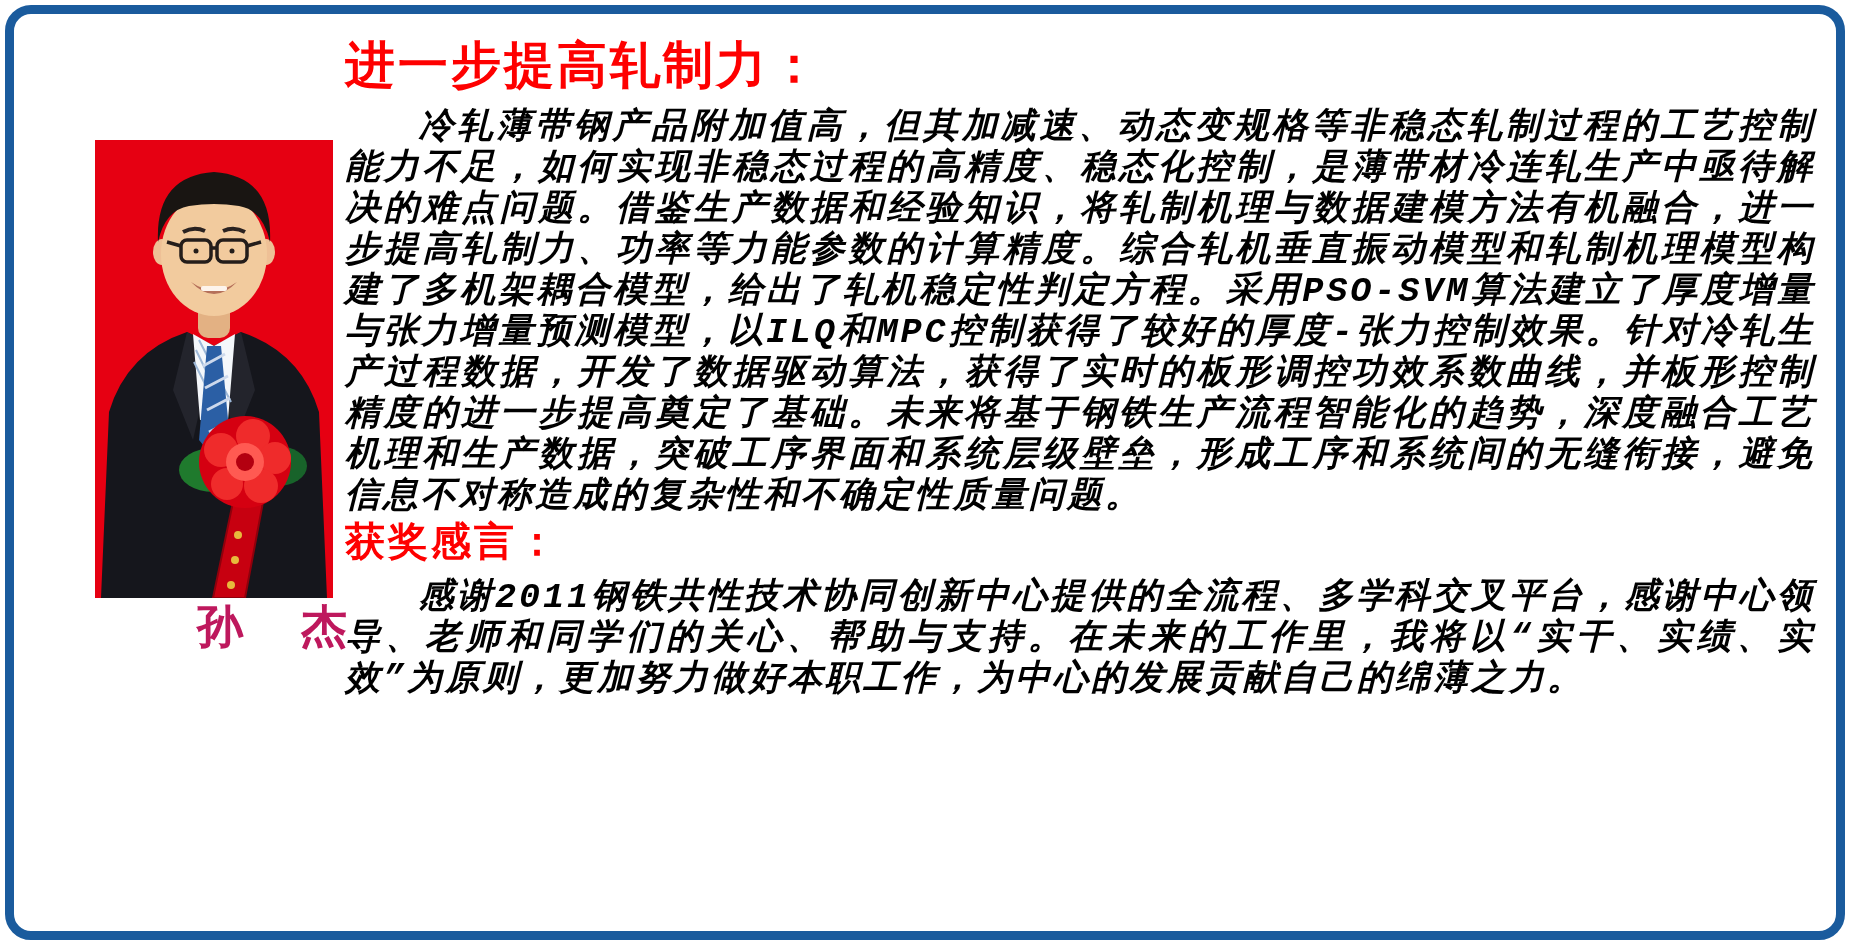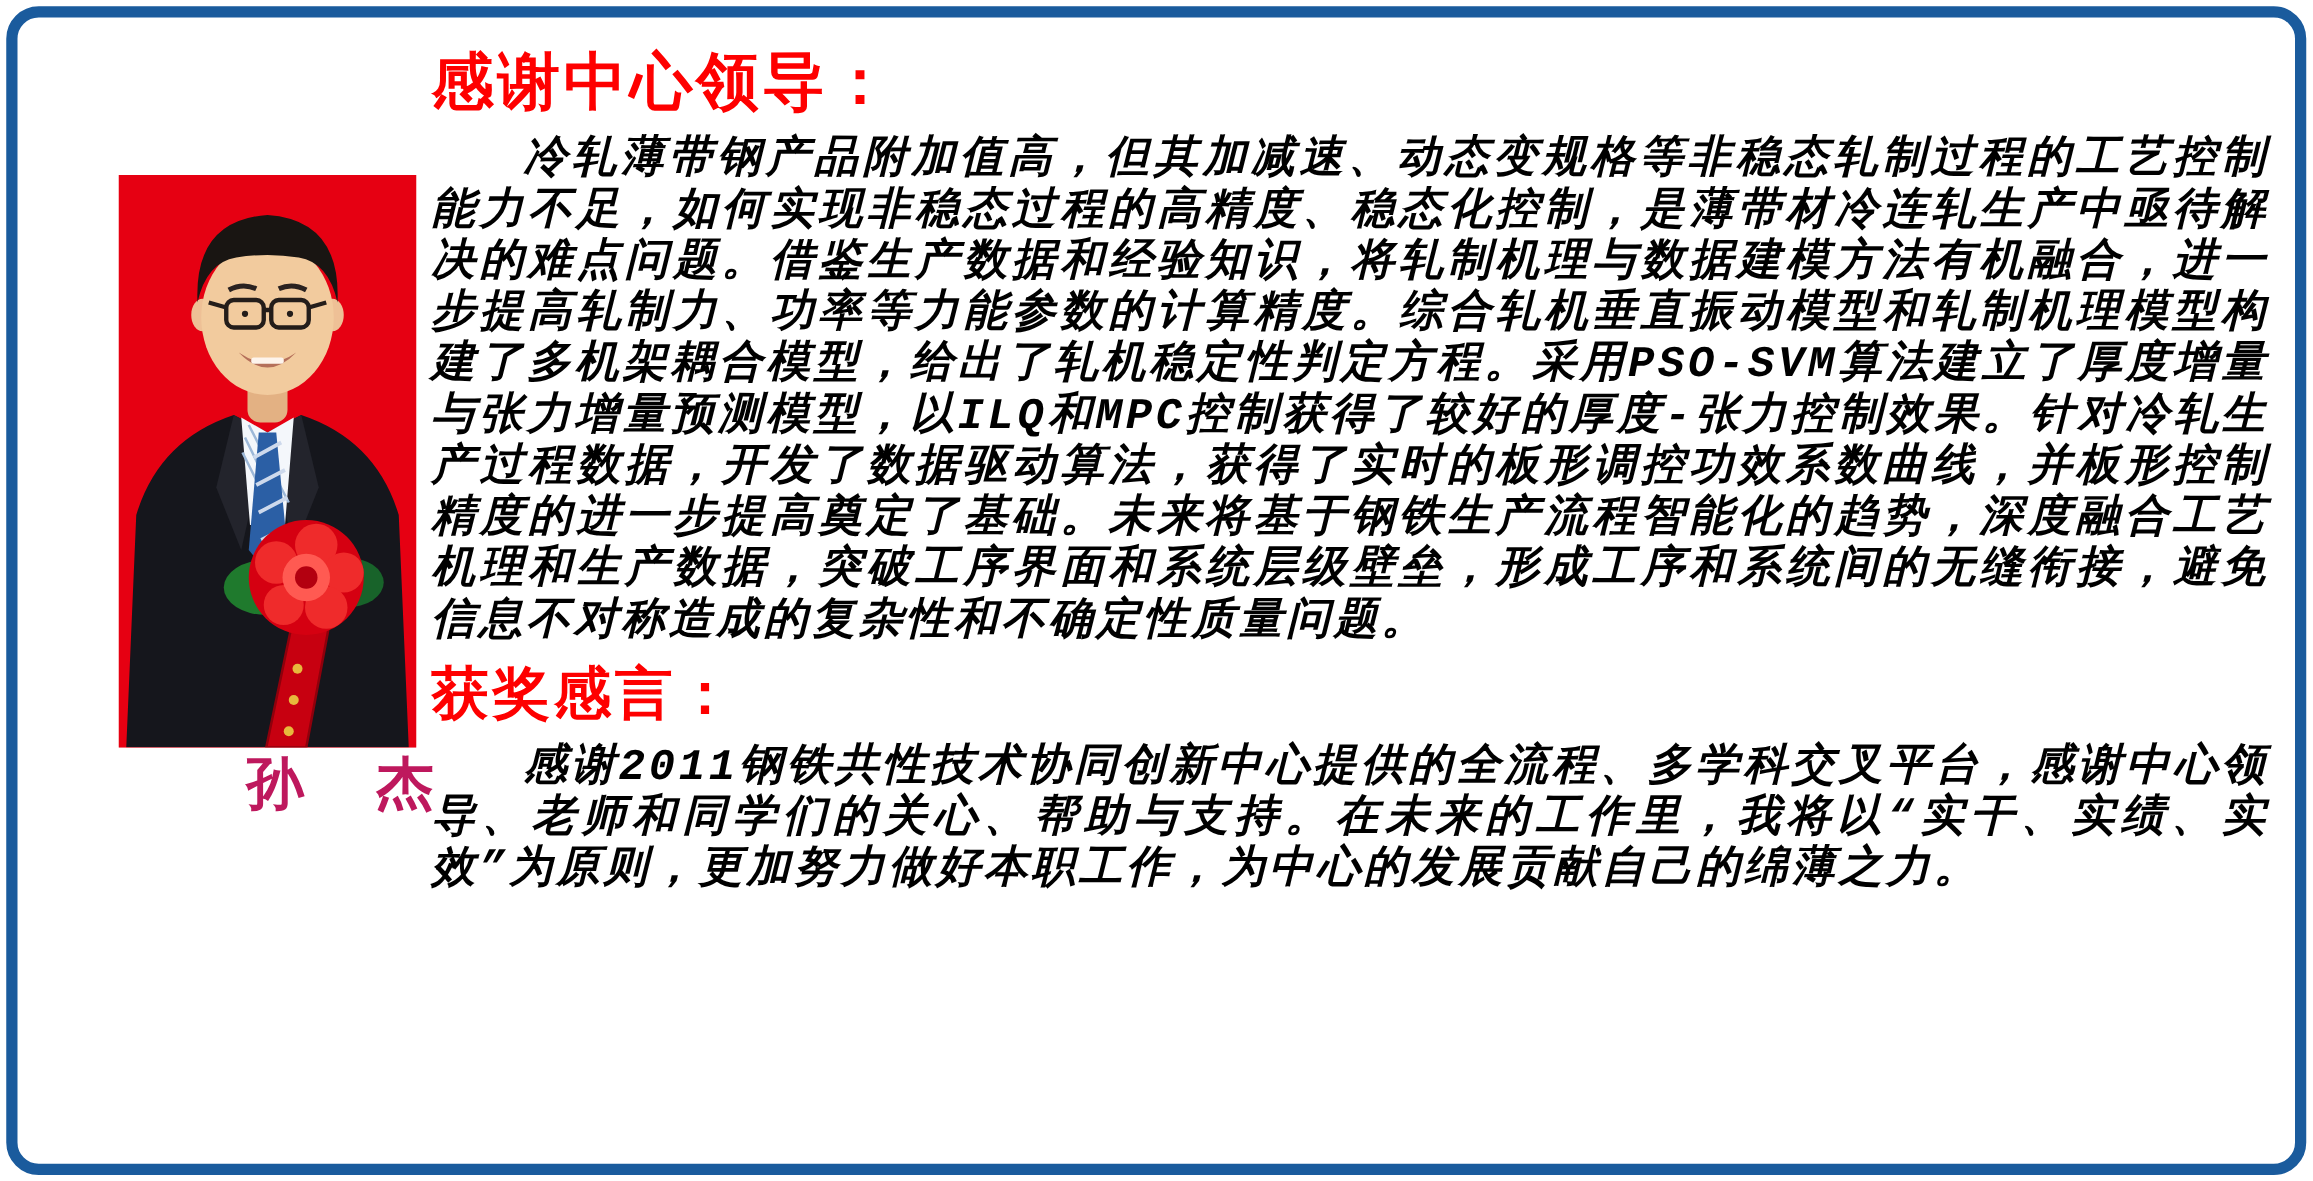--- a/index.html
+++ b/index.html
@@ -23,21 +23,21 @@
     font-family:"DejaVu Sans","Liberation Sans",sans-serif;
     letter-spacing:6px;
   }
   
   .content{position:absolute;left:345px;top:36px;width:1470px;}
   .heading{
     color:#fe0000;font-weight:bold;
     font-family:"DejaVu Serif","Liberation Serif",serif;
     font-size:50px;line-height:1.15;letter-spacing:3px;margin:0;
   }
-  .heading.second{font-size:46px;margin-top:10px;}
+  .heading.second{font-size:40px;margin-top:0;}
   .para{
     margin:14px 0 0 0;color:#000;
     font-family:Liberation Mono, monospace;
     font-style:italic;font-weight:600;
     font-size:35px;line-height:41px;letter-spacing:3px;
     text-align:justify;text-align-last:left;text-justify:inter-character;
     word-break:break-all;text-indent:2.1em;
   }
 </style>
 </head>
@@ -105,18 +105,18 @@
           <circle cx="150" cy="322" r="19" fill="#ff5a52"></circle>
           <circle cx="150" cy="322" r="9" fill="#b30010"></circle>
         </g>
       </g>
     </svg>
   </div>
 
   <div class="name">孙　杰</div>
 
   <div class="content">
-    <h1 class="heading">感谢中心领导：</h1>
+    <h1 class="heading">进一步提高轧制力：</h1>
     <p class="para">冷轧薄带钢产品附加值高，但其加减速、动态变规格等非稳态轧制过程的工艺控制能力不足，如何实现非稳态过程的高精度、稳态化控制，是薄带材冷连轧生产中亟待解决的难点问题。借鉴生产数据和经验知识，将轧制机理与数据建模方法有机融合，进一步提高轧制力、功率等力能参数的计算精度。综合轧机垂直振动模型和轧制机理模型构建了多机架耦合模型，给出了轧机稳定性判定方程。采用PSO-SVM算法建立了厚度增量与张力增量预测模型，以ILQ和MPC控制获得了较好的厚度-张力控制效果。针对冷轧生产过程数据，开发了数据驱动算法，获得了实时的板形调控功效系数曲线，并板形控制精度的进一步提高奠定了基础。未来将基于钢铁生产流程智能化的趋势，深度融合工艺机理和生产数据，突破工序界面和系统层级壁垒，形成工序和系统间的无缝衔接，避免信息不对称造成的复杂性和不确定性质量问题。</p>
     <h1 class="heading second">获奖感言：</h1>
     <p class="para">感谢2011钢铁共性技术协同创新中心提供的全流程、多学科交叉平台，感谢中心领导、老师和同学们的关心、帮助与支持。在未来的工作里，我将以“实干、实绩、实效”为原则，更加努力做好本职工作，为中心的发展贡献自己的绵薄之力。</p>
   </div>
 </div>
 
 </body></html>

